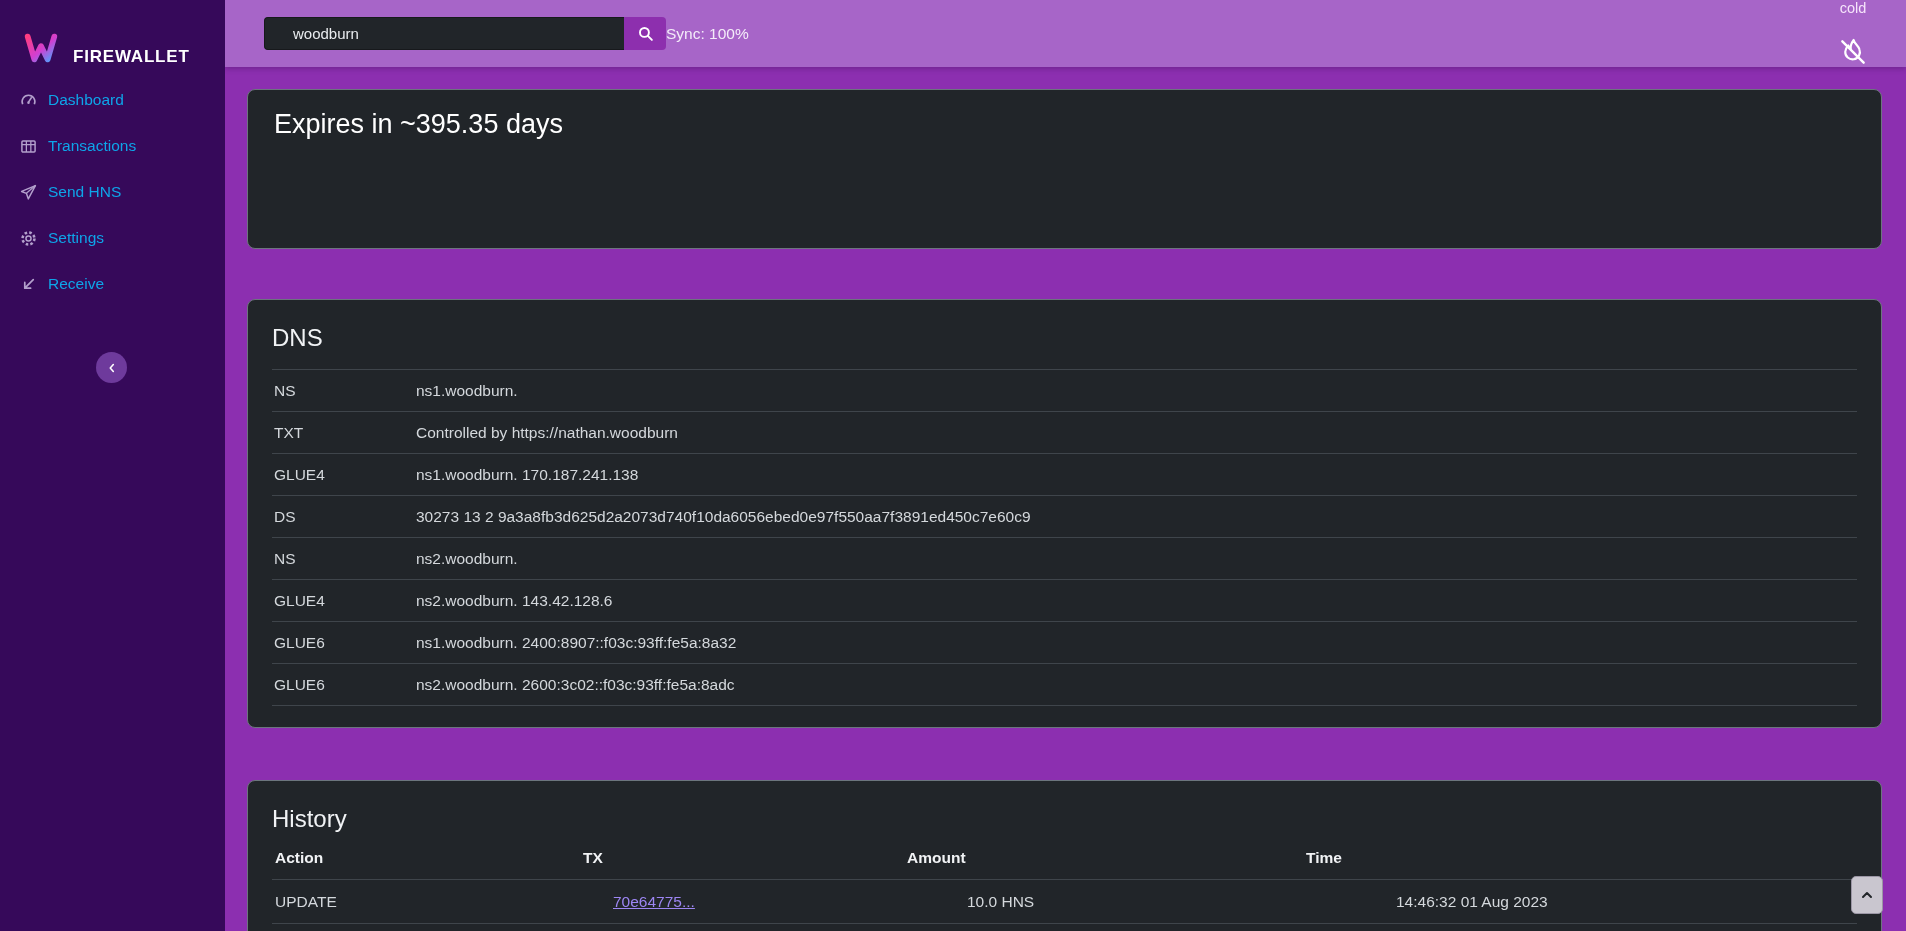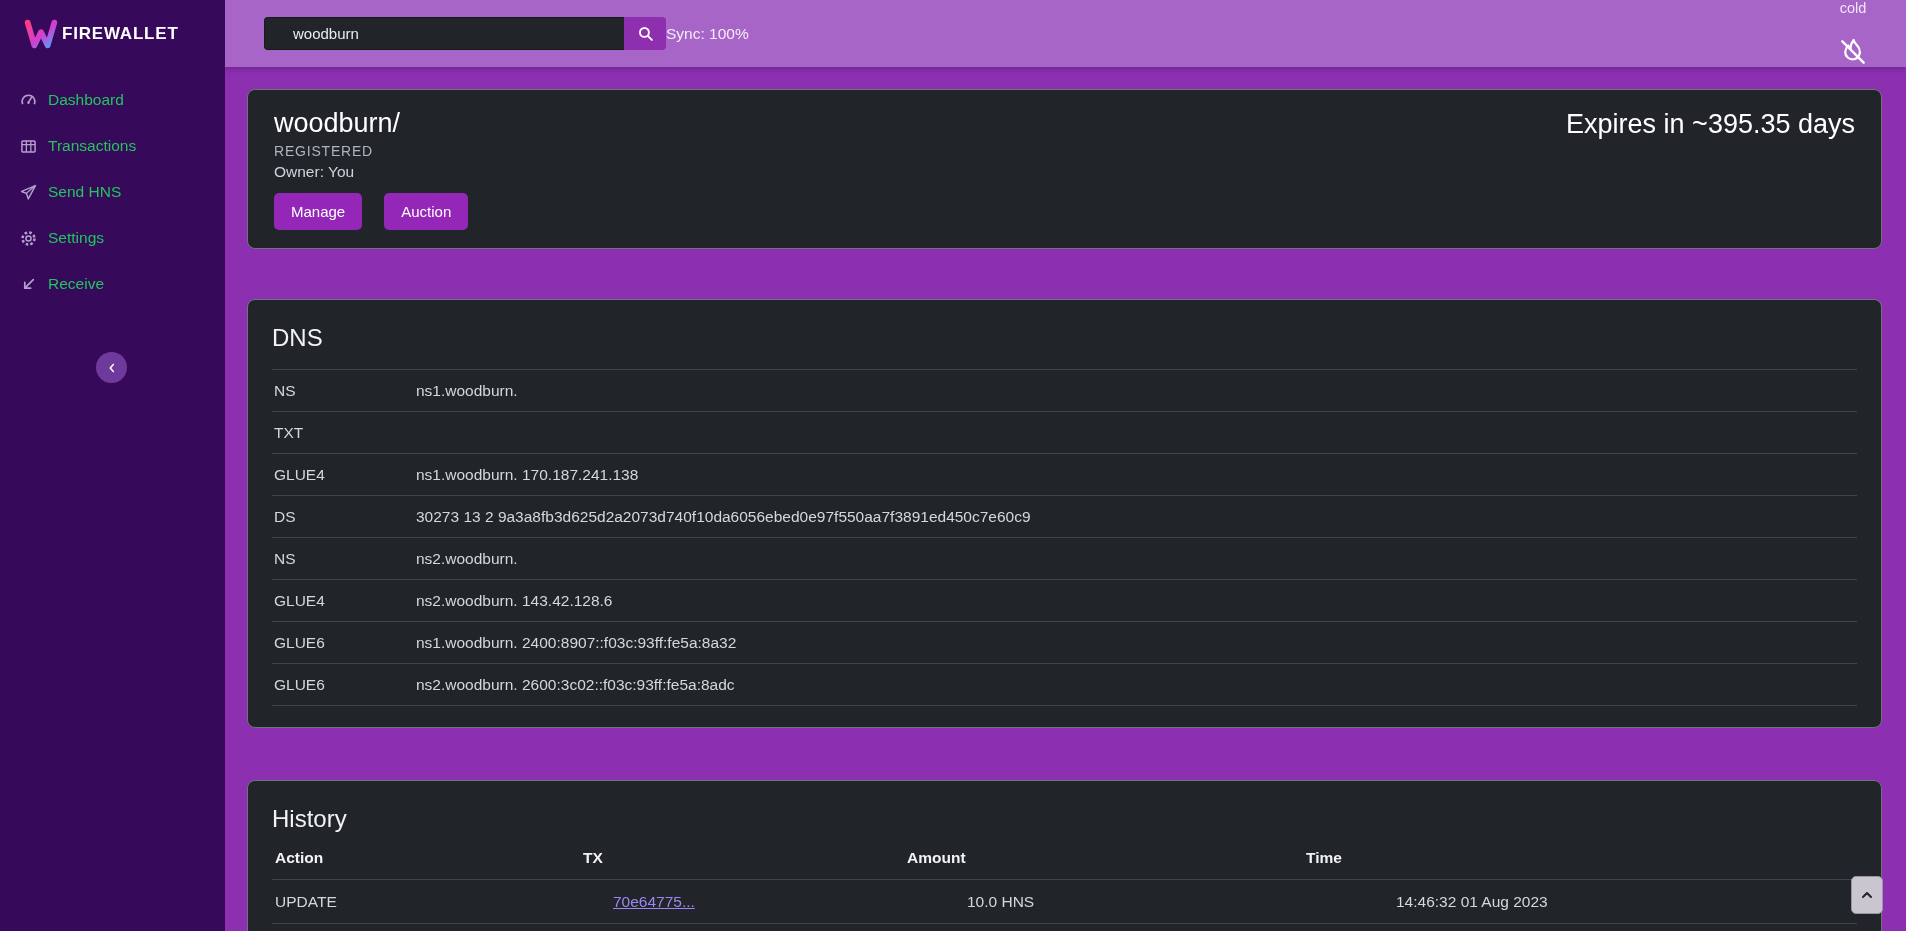--- a/index.html
+++ b/index.html
@@ -6,25 +6,25 @@
   html, body { width:1906px; height:931px; }
   body {
     overflow:hidden;
     display:flex;
     background:#8c2fb0;
     font-family:"Liberation Sans", sans-serif;
     position:relative;
   }
   
   .sidebar { width:225px; min-width:225px; height:100%; background:#36095a; position:relative; z-index:2; }
-  .brand { height:67px; display:flex; align-items:center; padding-left:22px; gap:2px; }
+  .brand { height:67px; display:flex; align-items:flex-end; padding-left:22px; gap:13px; }
   .brand-icon svg { width:38px; height:38px; display:block; }
   .brand-name { color:#fff; font-size:17px; font-weight:bold; letter-spacing:.8px; }
   .nav { padding-top:10px; }
-  .nav-item { display:flex; align-items:center; gap:11px; padding:14px 20px; cursor:pointer; color:#22c55e; font-size:15.5px; }
+  .nav-item { display:flex; align-items:center; gap:11px; padding:14px 20px; cursor:pointer; color:#0ea5e9; font-size:15.5px; }
   .nav-icon { width:17px; height:17px; color:#b3a0cc; display:inline-flex; flex-shrink:0; }
   .nav-icon svg { width:100%; height:100%; }
   .collapse-btn { position:absolute; left:96px; top:352px; width:31px; height:31px; border-radius:50%; border:none; background:#6e3a9c; display:flex; align-items:center; justify-content:center; cursor:pointer; }
   .collapse-btn svg { width:14px; height:14px; }
   
   .main { flex:1; display:flex; flex-direction:column; height:100%; min-width:0; }
   .topbar { height:67px; min-height:67px; background:#a765c8; display:flex; align-items:center; padding:0 37px 0 39px; box-shadow:0 2px 5px rgba(40,0,60,.25); position:relative; z-index:1; }
   .search-group { display:flex; height:33px; }
   .search-input { width:360px; height:33px; background:#212529; border:1px solid #17191c; border-right:none; border-radius:4px 0 0 4px; color:#e9ecef; font-size:15px; padding:0 28px; outline:none; font-family:inherit; }
   .search-btn { width:42px; height:33px; border:none; border-radius:0 4px 4px 0; background:#8d2fae; display:flex; align-items:center; justify-content:center; cursor:pointer; }
@@ -152,41 +152,33 @@
             <path d="M12.5 3c.6 2.8 3.6 4.2 4.3 7a5.5 5.5 0 1 1-10.6 1.8c0-2.2 1.3-3.6 2.3-4.7.2 1.1.7 2 1.8 2.5C10 7.2 11 5 12.5 3z" fill="none" stroke="#fff" stroke-width="1.6" stroke-linejoin="round"></path>
             <path d="M4 4l16 16" stroke="#fff" stroke-width="1.8" stroke-linecap="round"></path>
           </svg>
       </span>
     </div>
   </header>
 
   <div class="content">
 
     <section class="card domain-card">
-      <div>
-        <h1 class="domain-title">woodburn/</h1>
-        <div class="domain-status">REGISTERED</div>
-        <div class="domain-owner">Owner: You</div>
-        <div class="domain-actions">
-          <button class="btn-purple">Manage</button>
-          <button class="btn-purple">Auction</button>
-        </div>
-      </div>
       <div class="domain-expiry">Expires in ~395.35 days</div>
     </section>
 
     <section class="card dns-card">
       <h2 class="card-heading">DNS</h2>
       <div class="dns-table">
         <div class="dns-row">
           <div class="dns-type">NS</div>
           <div class="dns-value">ns1.woodburn.</div>
         </div>
         <div class="dns-row">
           <div class="dns-type">TXT</div>
+          <div class="dns-value">Controlled by https://nathan.woodburn</div>
         </div>
         <div class="dns-row">
           <div class="dns-type">GLUE4</div>
           <div class="dns-value">ns1.woodburn. 170.187.241.138</div>
         </div>
         <div class="dns-row">
           <div class="dns-type">DS</div>
           <div class="dns-value">30273 13 2 9a3a8fb3d625d2a2073d740f10da6056ebed0e97f550aa7f3891ed450c7e60c9</div>
         </div>
         <div class="dns-row">

